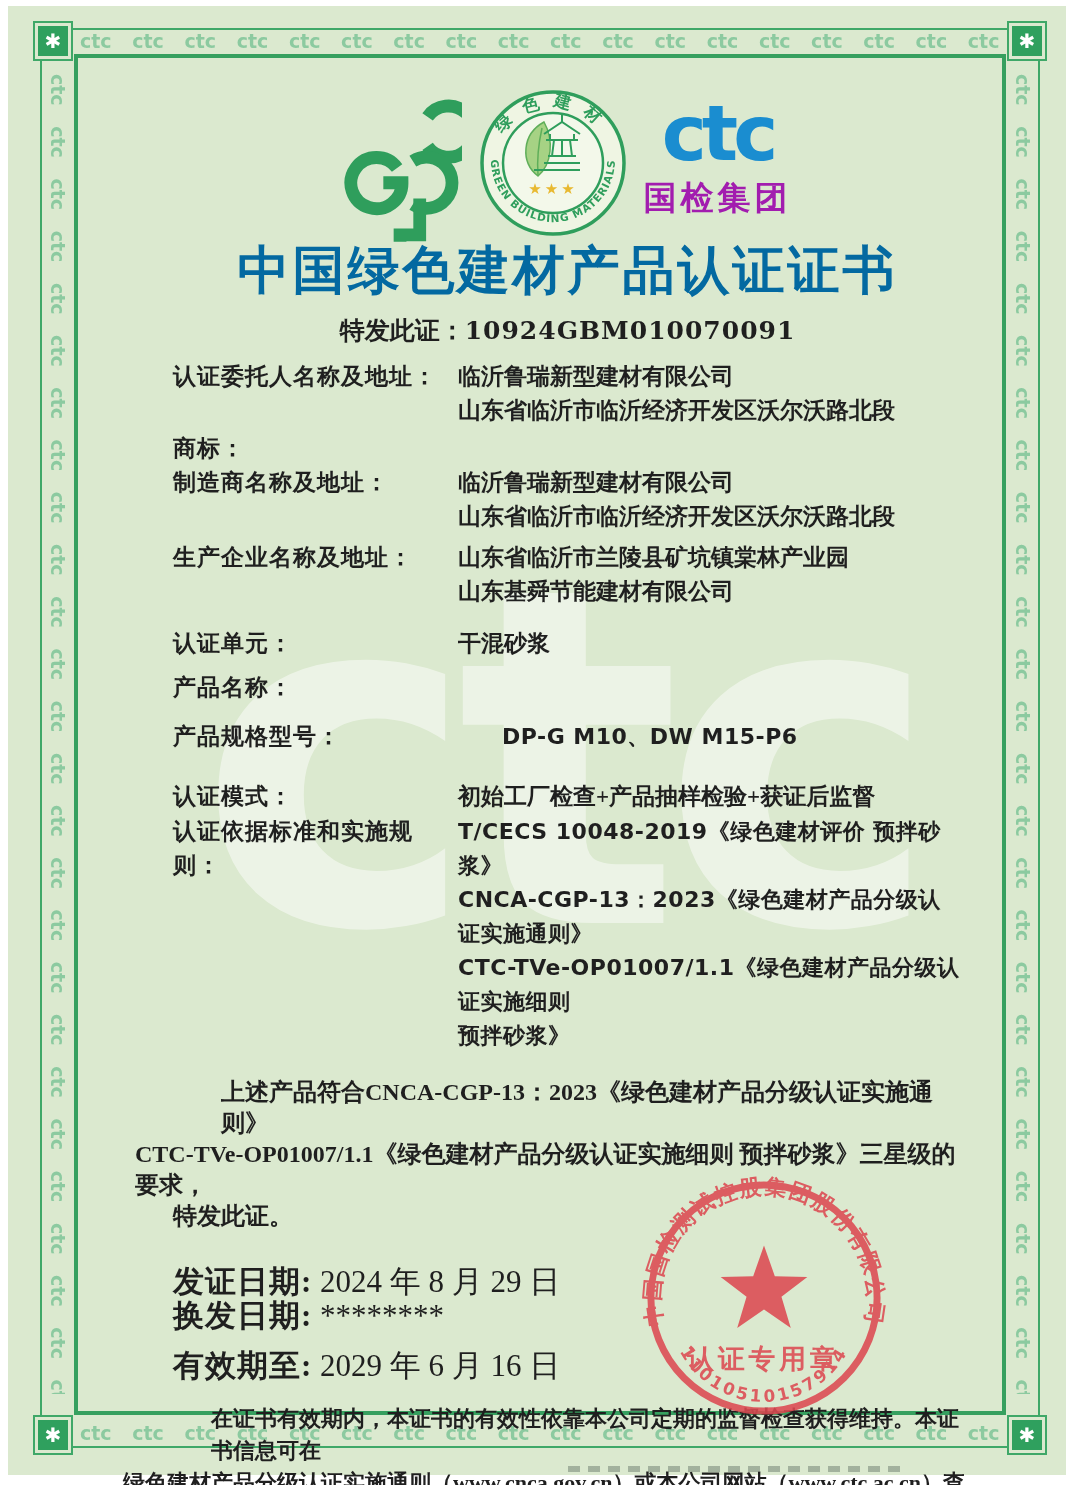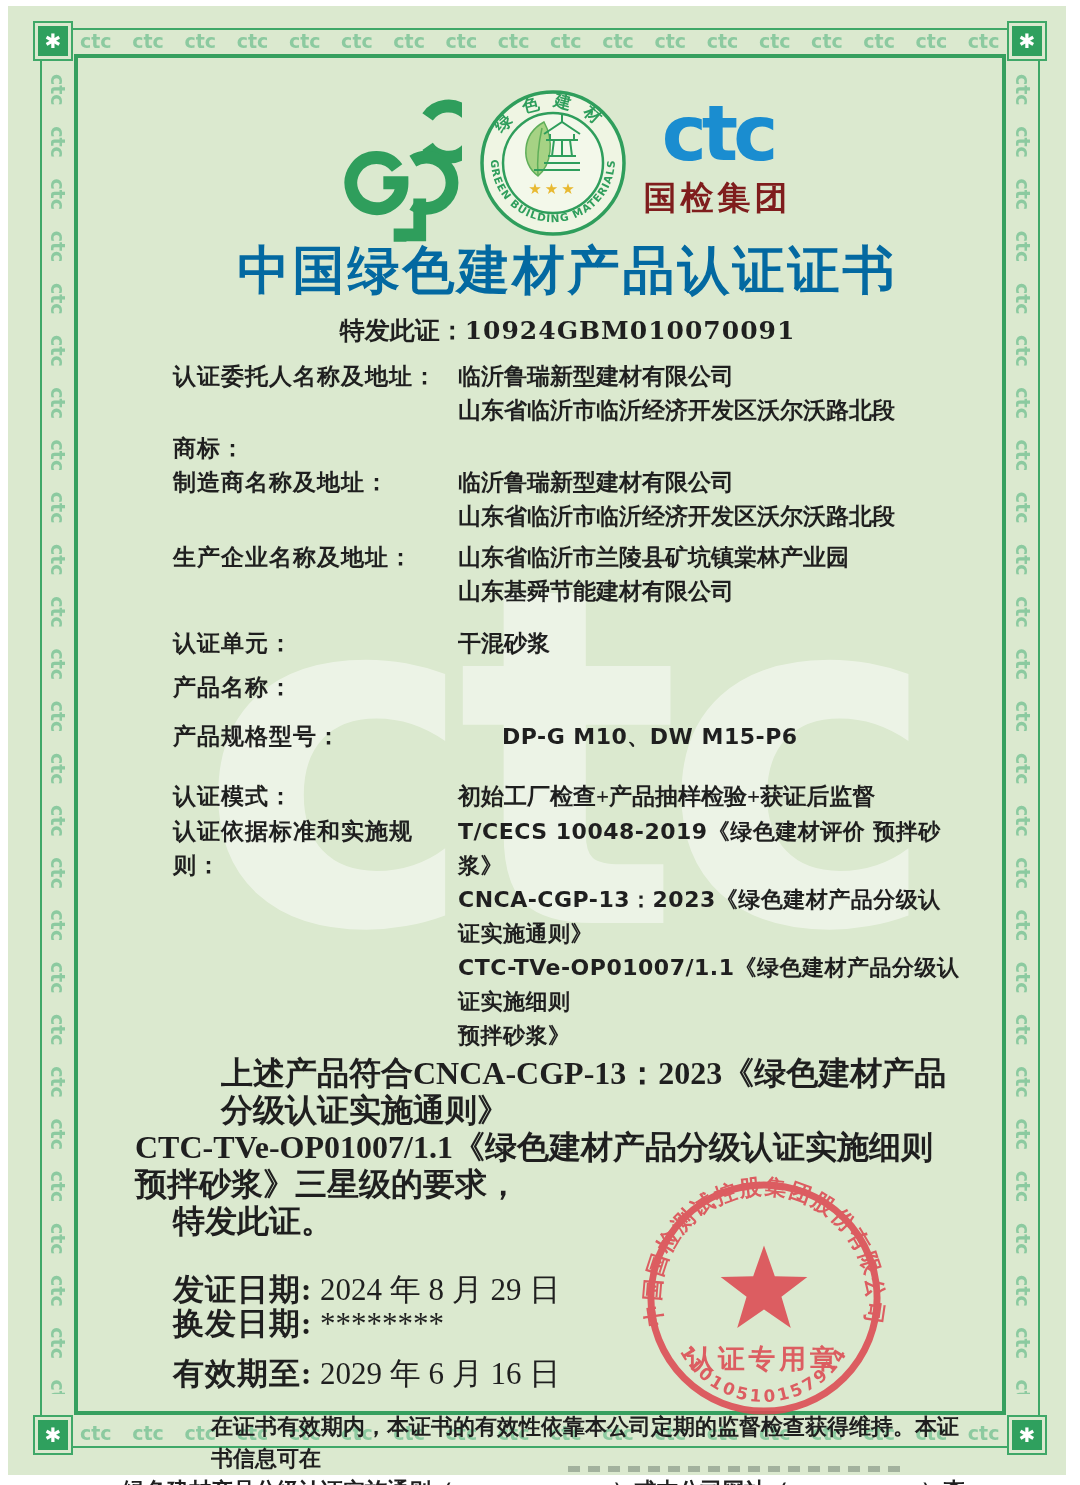--- a/index.html
+++ b/index.html
@@ -36,34 +36,34 @@
     font-size:470px;line-height:1;letter-spacing:-20px;color:rgba(255,255,255,0.48);
   }
   
   .content{position:absolute;left:70px;top:48px;right:64px;bottom:60px;z-index:4;padding:0 40px 0 95px;}
   .logos{margin-top:34px;height:140px;display:flex;justify-content:center;align-items:flex-start;gap:16px;}
   .gp-logo{margin-top:4px;}
   .ctc-logo{margin-top:10px;text-align:center;}
   .ctc-word{font-family:"DejaVu Sans","Liberation Sans",sans-serif;font-weight:800;
     font-size:76px;line-height:0.95;letter-spacing:-5px;color:#1a8dd0;}
   .ctc-name{margin-top:6px;font-family:"DejaVu Sans","Liberation Sans",sans-serif;font-weight:700;
-    font-size:33px;letter-spacing:4px;color:#7f1d1d;}
+    font-size:33px;letter-spacing:4px;color:#a21caf;}
   .title{margin:14px 0 0 0;text-align:center;font-size:52px;line-height:58px;font-weight:700;
     letter-spacing:3px;color:#0369a1;}
   .cert-no{margin-top:14px;height:30px;text-align:center;font-size:25px;font-weight:700;}
   .cert-no .num{font-family:"DejaVu Serif","Liberation Serif",serif;letter-spacing:1px;}
   .fields{margin-top:4px;font-size:23px;}
   .row{display:flex;}
   .row .label{flex:none;width:285px;font-weight:700;letter-spacing:1px;line-height:34px;}
   .row .value{flex:1;line-height:34px;font-weight:600;}
   .val-sans{font-family:"DejaVu Sans","Liberation Sans",sans-serif;font-weight:700;font-size:22px;letter-spacing:0.5px;}
   .mt16{margin-top:16px;} .mt4{margin-top:4px;} .mt0{margin-top:0;}
   .mt7{margin-top:7px;} .mt18{margin-top:18px;} .mt10{margin-top:10px;}
   .mt27{margin-top:15px;gap:44px;} .mt26{margin-top:26px;} .mt1{margin-top:1px;justify-content:space-between;}
-  .statement{margin-top:2px;font-size:32px;font-weight:700;line-height:37px;margin-left:-38px;}
+  .statement{margin-top:24px;font-size:24px;font-weight:700;line-height:31px;margin-left:-38px;}
   .st-line1{padding-left:86px;}
   .st-line3{padding-left:38px;}
   .dates{margin-top:33px;display:flex;font-size:31px;flex-direction:column;}
   .dates .left-col{width:56%;}
   .dates .d-line{line-height:34px;}
   .dates .d-label{font-weight:700;letter-spacing:1px;}
   .dates .right-col{margin-top:16px;}
   .notice{margin-top:20px;font-size:22px;font-weight:700;line-height:32px;margin-left:-50px;margin-right:-14px;}
   .n-line1{padding-left:88px;}
   .n-line3{padding-left:66px;}

